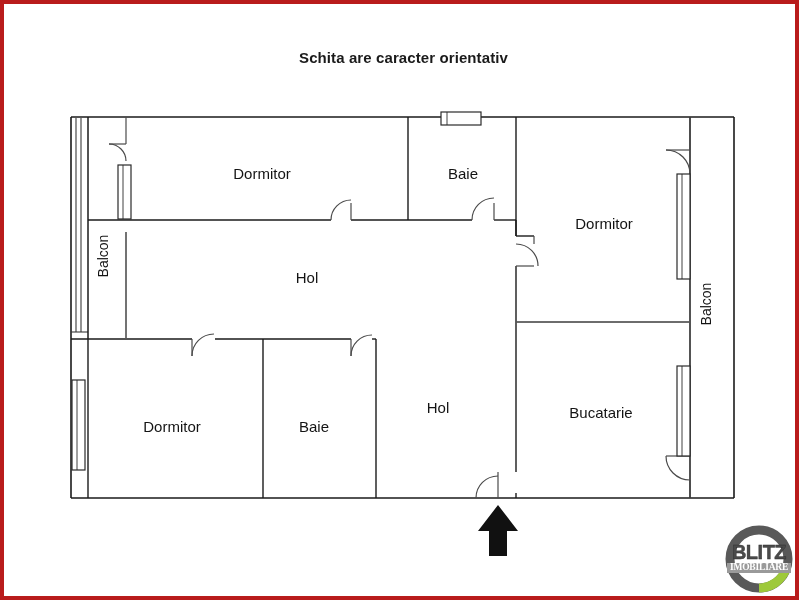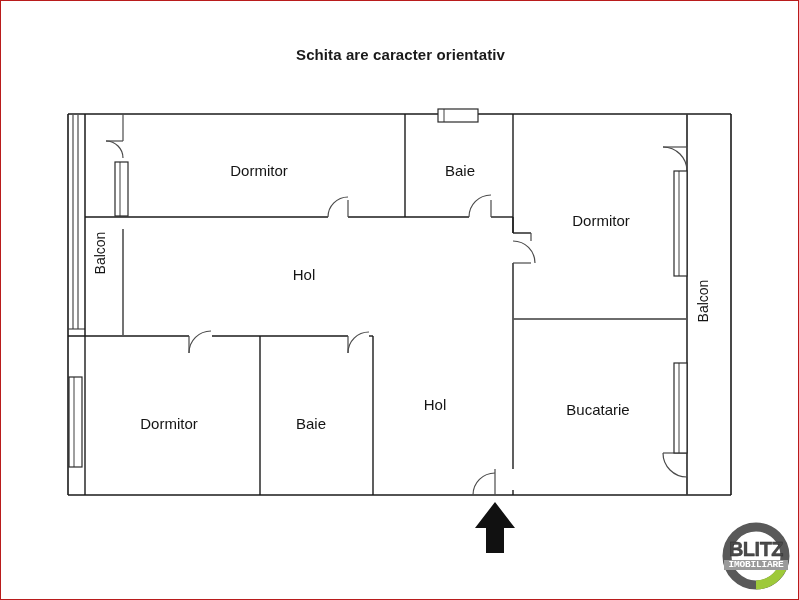--- a/index.html
+++ b/index.html
@@ -9,21 +9,21 @@
   }
   body {
     font-family: "Liberation Sans", sans-serif;
   }
   #page {
     position: relative;
     width: 799px;
     height: 600px;
     background: #ffffff;
     box-sizing: border-box;
-    border: 1px solid #b91c1c;
+    border: 4px solid #b91c1c;
     overflow: hidden;
   }
   #plan-title {
     position: absolute;
     left: 0;
     top: 45px;
     width: 799px;
     text-align: center;
     font-size: 15px;
     font-weight: bold;
@@ -74,21 +74,21 @@
     font-family: "Liberation Sans", sans-serif;
     font-size: 20px;
     font-weight: bold;
     color: #4a4a4a;
     letter-spacing: -0.5px;
     text-align: center;
     -webkit-text-stroke: 0.4px #2e2e2e;
   }
   #logo .logo-imob {
     display: block;
-    font-family: Liberation Mono, monospace;
+    font-family: Liberation Serif, serif;
     font-size: 9.5px;
     font-weight: bold;
     color: #ffffff;
     background: #9a9a9a;
     letter-spacing: -0.2px;
     margin-top: 1px;
     padding: 0 1px;
   }
 </style>
 </head>

